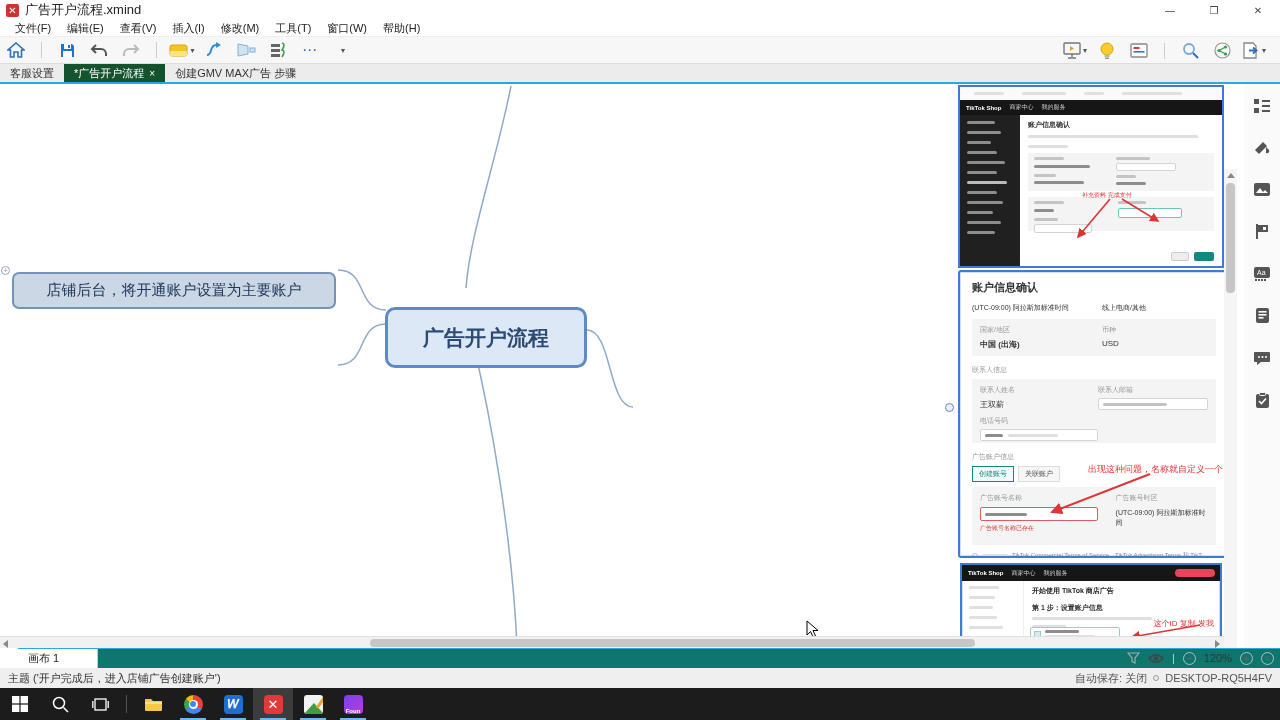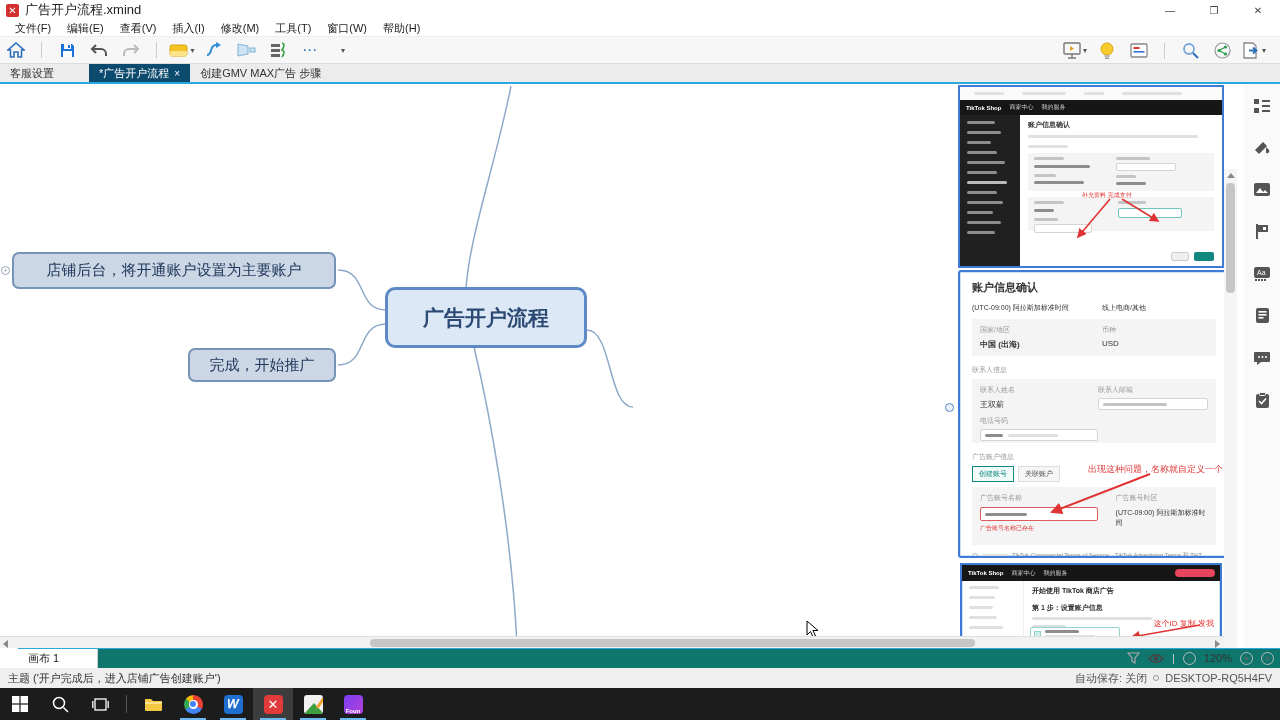--- a/index.html
+++ b/index.html
@@ -20,29 +20,29 @@
   
   #toolbar { left:0; top:37px; width:1280px; height:27px; background:#f7f7f7; border-bottom:1px solid #ddd; display:flex; align-items:center; }
   .tb-sep { width:1px; height:16px; background:#ccc; margin:0 9px; }
   .tb-btn { height:24px; min-width:26px; display:flex; align-items:center; justify-content:center; margin:0 3px; }
   .caret { font-size:8px; color:#555; margin-left:2px; }
   .tb-right { position:absolute; right:10px; top:37px; height:27px; display:flex; align-items:center; }
 
   
   #tabbar { left:0; top:64px; width:1280px; height:20px; background:#ececec; display:flex; align-items:flex-end; border-bottom:2px solid #2aa9e0; }
   .doc-tab { height:18px; padding:0 10px; font-size:11px; color:#333; display:flex; align-items:center; gap:5px; }
-  .doc-tab.active { background:#0c4a6e; color:#fff;margin-left:25px; }
+  .doc-tab.active { background:#14532d; color:#fff; }
   .doc-tab .x { font-size:10px; }
 
   
   #canvas { left:0; top:84px; width:1280px; height:564px; background:#ffffff; overflow:hidden; }
   svg.lines { position:absolute; left:0; top:0; pointer-events:none; }
 
   .node { position:absolute; background:#ccd7e5; border:2px solid #7493b8; border-radius:7px;
-          color:#21395c; font-size:15px; display:flex; align-items:center; justify-content:center; white-space:nowrap; }
+          color:#21395c; font-size:15px; display:flex; align-items:center; justify-content:center; white-space:nowrap;margin-top:20px; }
   .node.central { background:#dce8f5; border:3px solid #5d89c6; border-radius:10px; font-size:21px; font-weight:bold; color:#2c4a74; }
   .node.selected { box-shadow:0 0 0 2px #ffffff, 0 0 0 4px #3c79da; }
   .handle-dot { position:absolute; width:9px; height:9px; border:1px solid #9aa7b6; border-radius:50%; background:#fff; color:#8a97a8; font-size:7px; line-height:7px; text-align:center; }
   .handle-dot.blue { border-color:#5c88c4; background:#eaf1fa; }
 
   
   .shot { position:absolute; background:#fff; border:2px solid #3f7ad6; box-shadow:0 0 0 1px #cfe0f5 inset; overflow:hidden; }
   .blur { background:#c4c4c4; height:3px; border-radius:2px; }
   .blur.d { background:#8d8d8d; }
   .blur.l { background:#e0e0e0; }
@@ -237,23 +237,20 @@
     <path d="M386,226 C356,226 368,186 338,186" stroke="#8fa9c8" stroke-width="1.5" fill="none"></path>
     <path d="M386,240 C356,240 368,281 338,281" stroke="#8fa9c8" stroke-width="1.5" fill="none"></path>
     <path d="M587,246 C612,246 608,323 633,323" stroke="#8fa9c8" stroke-width="1.5" fill="none"></path>
   </svg>
 
   <div class="node" style="left:12px; top:168px; width:324px; height:37px;">
     <span>店铺后台，将开通账户设置为主要账户</span>
   </div>
   <div class="handle-dot" style="left:1px; top:182px;">+</div>
 
-  <div class="node" style="left:188px; top:264px; width:148px; height:34px;">
-    <span>完成，开始推广</span>
-  </div>
 
   <div class="node central" style="left:385px; top:203px; width:202px; height:61px;">
     <span>广告开户流程</span>
   </div>
 
   <div class="handle-dot blue" style="left:945px; top:319px;"></div>
 
   <div class="shot" style="left:958px; top:1px; width:266px; height:183px;">
     <div style="height:13px; background:#fafafa; display:flex; gap:18px; align-items:center; padding:0 14px;">
       <div class="blur l" style="width:30px;"></div>

